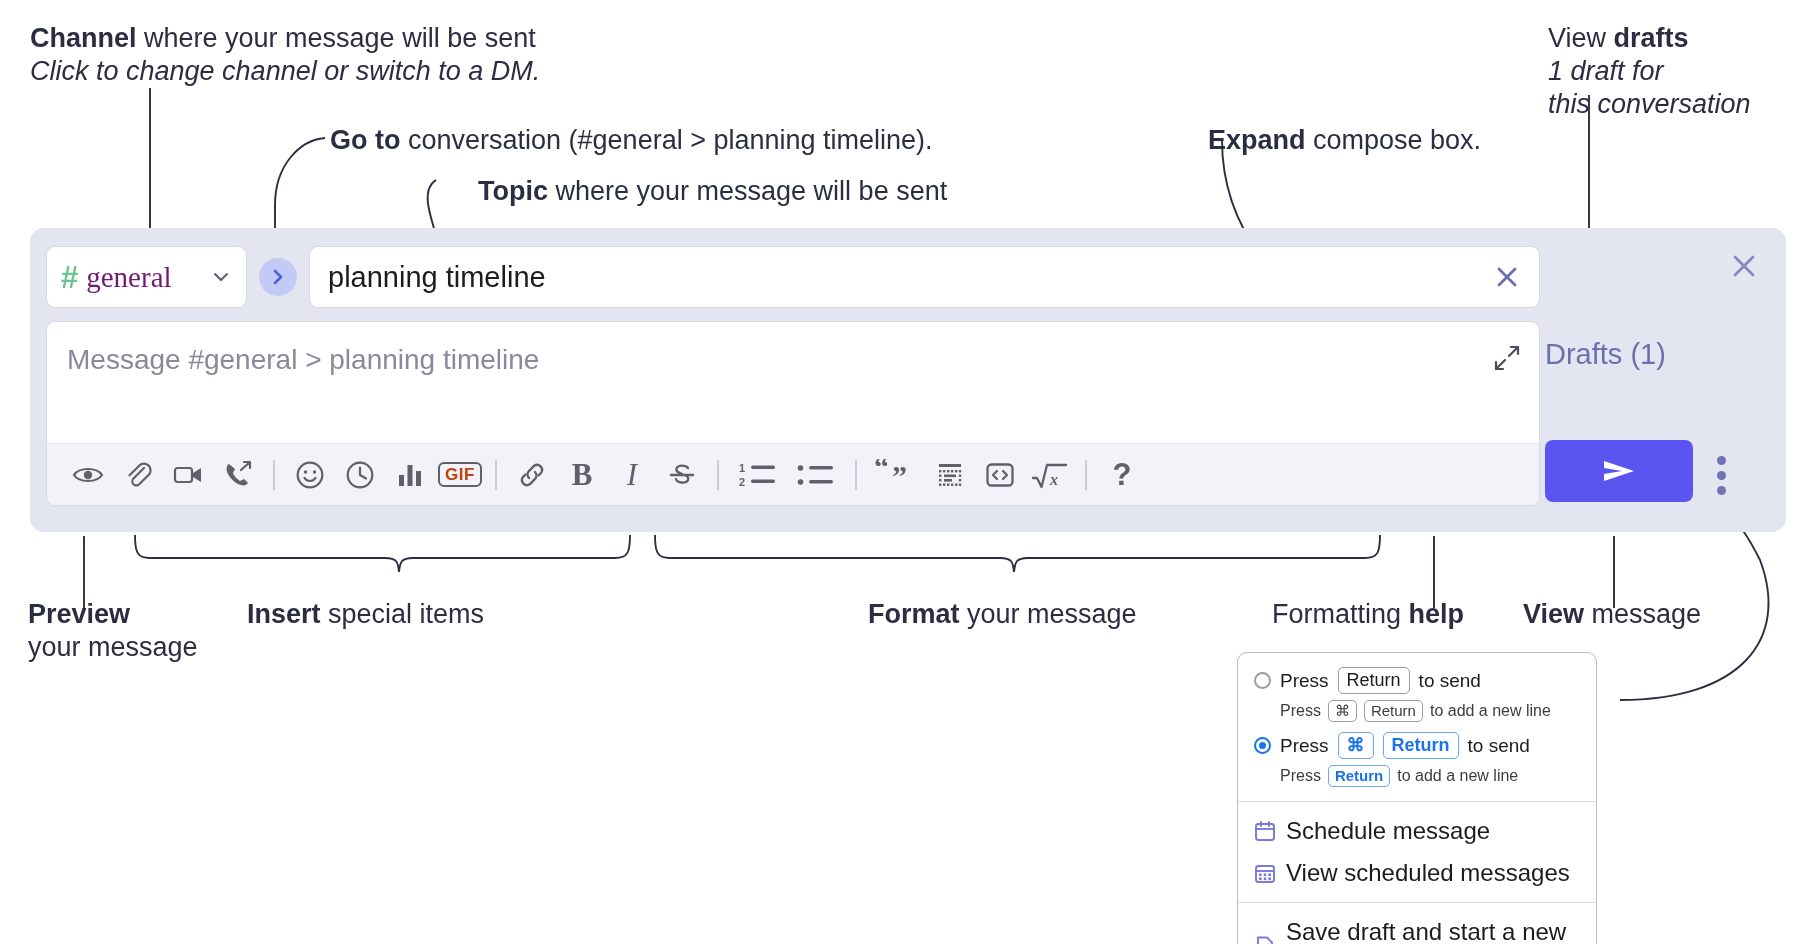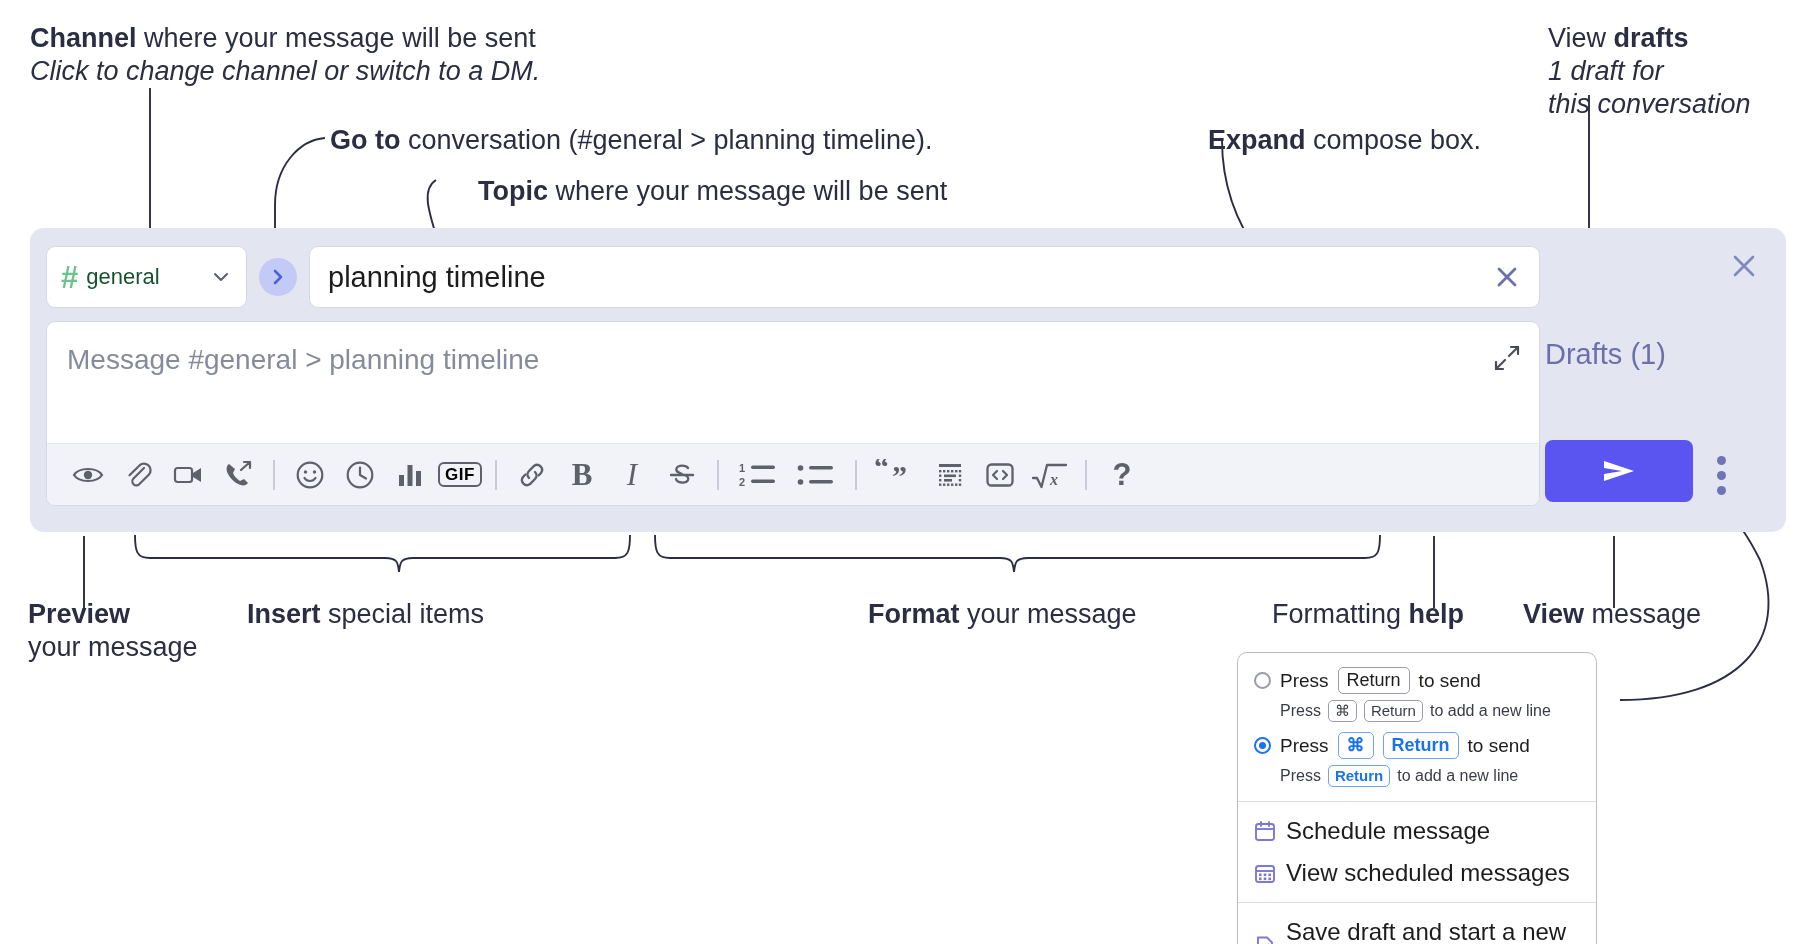--- a/index.html
+++ b/index.html
@@ -50,21 +50,21 @@
     background: #ffffff;
     border: 1px solid #d6d8e6;
     border-radius: 9px;
     padding: 0 14px;
     cursor: pointer;
   }
   #channel-hash {
     font-size: 31px; font-weight: 700; color: #6cc38f; line-height: 1;
     letter-spacing: -1px;
   }
-  #channel-name { font-size: 22px; color: #14532d; }
+  #channel-name { font-size: 29px; color: #701a75; font-family: Liberation Serif, serif; }
   #channel-caret { margin-left: auto; color: #5b5d72; display: flex; }
 
   #goto-button {
     width: 38px; height: 38px; border-radius: 50%;
     background: #c2caf5;
     display: flex; align-items: center; justify-content: center;
     margin: 0 12px;
     cursor: pointer; flex: none;
   }
 
@@ -109,21 +109,21 @@
     border-radius: 0 0 8px 8px;
     display: flex; align-items: center;
     padding: 0 16px;
     gap: 0px;
   }
   .tb { width: 50px; height: 44px; display: flex; align-items: center; justify-content: center; cursor: pointer; color: #5e6169; flex:none; }
   .tb-sep { width: 2px; height: 30px; background: #c9cbd6; margin: 0 10px; flex:none; }
   .tb-gif {
     border: 2.5px solid #5e6169; border-radius: 6px;
     font-size: 17px; font-weight: 700; letter-spacing: .5px;
-    padding: 2px 5px; color: #000000; line-height: 1;
+    padding: 2px 5px; color: #c2410c; line-height: 1;
   }
   .tb-b { font-size: 31px; font-weight: 700; font-family: "Liberation Serif", serif; }
   .tb-i { font-size: 31px; font-style: italic; font-family: "Liberation Serif", serif; font-weight: 500;}
   .tb-help { font-size: 31px; font-weight: 600; }
 
   
   #drafts-link {
     position: absolute;
     left: 1545px; top: 338px;
     font-size: 29px; color: #6b70ad;

